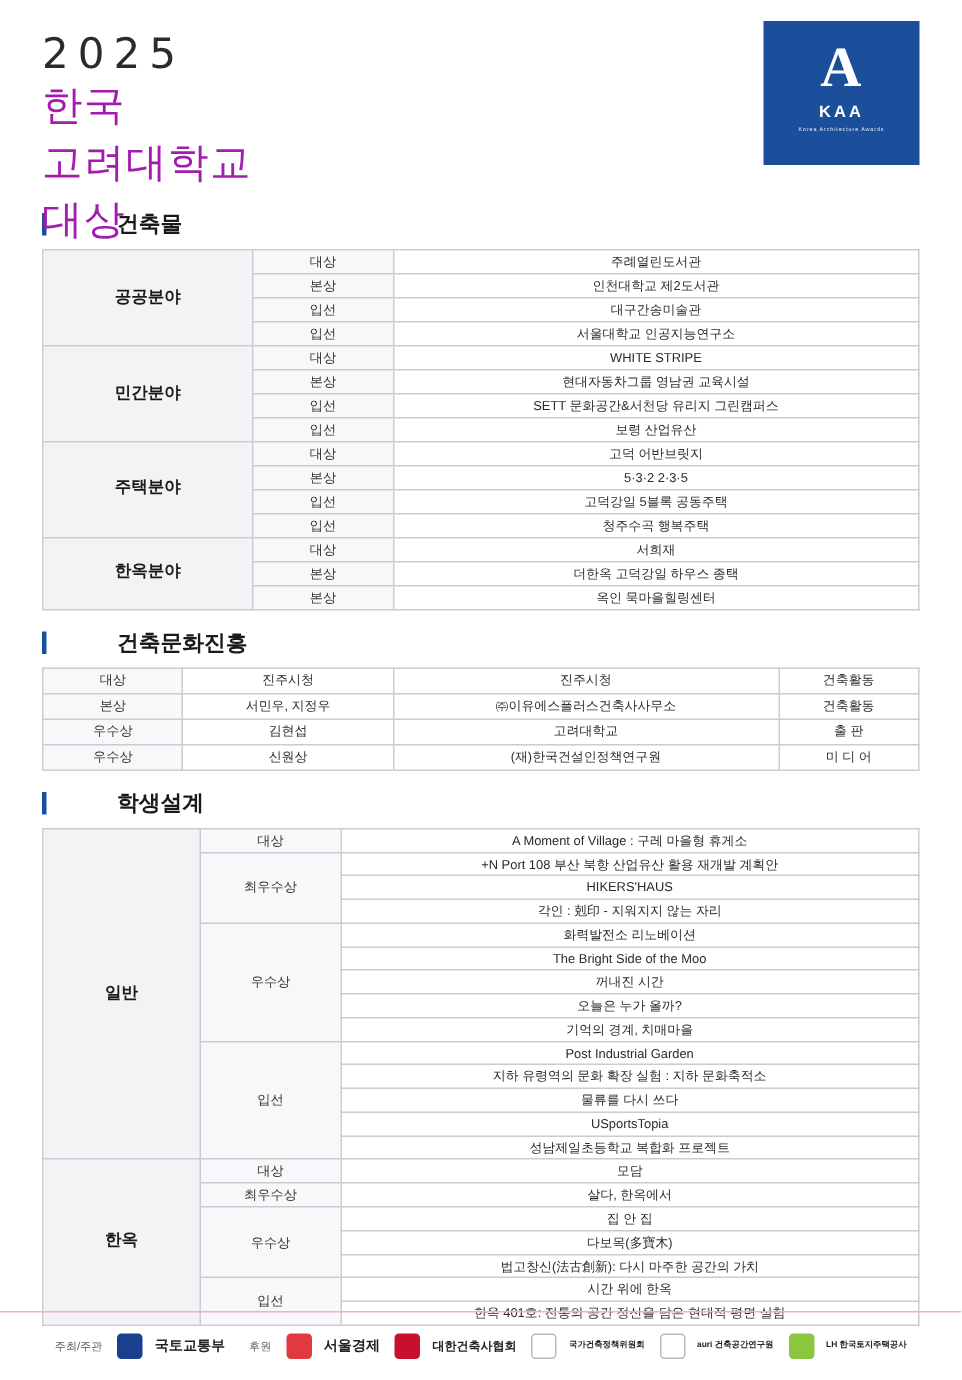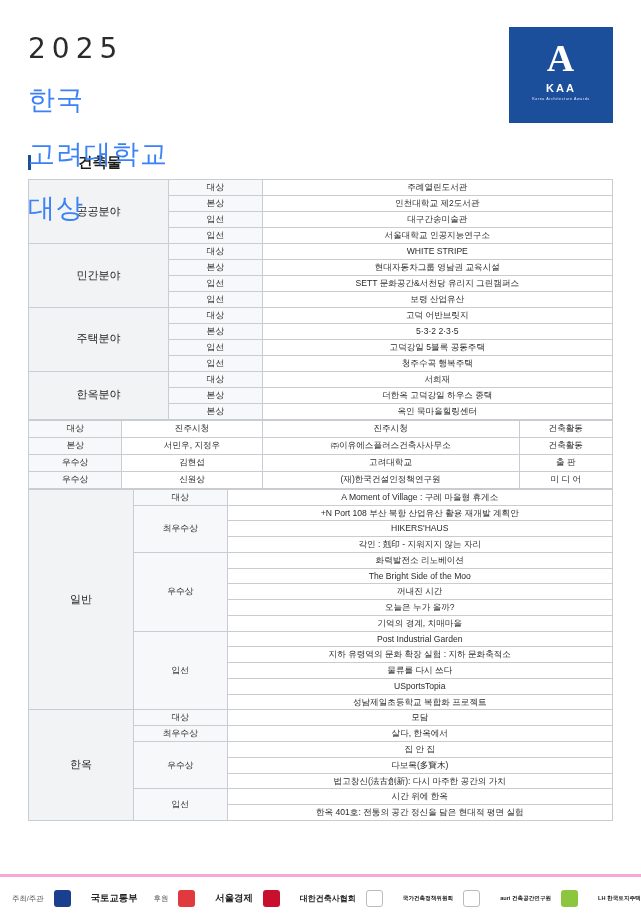--- a/index.html
+++ b/index.html
@@ -11,21 +11,21 @@
     font-family: "Liberation Sans", sans-serif;
     color: #231f20;
     position: relative;
     overflow: hidden;
   }
 
   .page {
     position: relative;
     width: 641px;
     height: 920px;
-    padding: 13px 28px;
+    padding: 0 28px;
   }
 
   
   .header {
     position: relative;
     height: 128px;
   }
   .title-block {
     position: absolute;
     left: 0;
@@ -35,22 +35,22 @@
   .title-year {
     font-size: 28px;
     letter-spacing: 6px;
     color: #2b2b2b;
     font-weight: 400;
     font-family: "DejaVu Sans", sans-serif;
   }
   .title-kr {
     font-size: 27px;
     letter-spacing: 1px;
-    color: #3b82f6;
-    margin-top: 21px;
+    color: #a21caf;
+    margin-top: 5px;
     font-weight: 400;
     line-height: 1.22;
     font-family: "DejaVu Sans", sans-serif;
   }
 
   .kaa-logo {
     position: absolute;
     right: 0;
     top: 14px;
     width: 104px;
@@ -112,55 +112,56 @@
     vertical-align: middle;
     padding: 2px 2px;
     height: 15px;
     color: #2a2a2a;
     font-weight: 400;
     line-height: 1.25;
   }
   td.cat {
     background: #f2f3f5;
     font-size: 11px;
-    font-weight: 400;
+    font-weight: 700;
     color: #1a1a1a;
   }
   td.award {
     background: #f7f8f9;
     font-size: 8.8px;
     color: #333;
   }
   td.val { background: #ffffff; }
 
   .tbl-culture td { height: 17px; }
   .tbl-student td { height: 15.5px; }
 
   
   .footer {
     position: absolute;
     left: 0;
     right: 0;
     bottom: 0;
     height: 46px;
-    border-top: 3px solid #f9a8d4;
+    border-top: 1px solid #f9a8d4;
     display: flex;
     align-items: center;
     padding: 0 12px;
     gap: 10px;
+    justify-content: center;
   }
   .footer-label {
     font-size: 7.4px;
     color: #555;
     white-space: nowrap;
   }
   .org {
     display: flex;
     align-items: center;
-    gap: 20px;
+    gap: 8px;
     white-space: nowrap;
   }
   .org .glyph {
     width: 17px;
     height: 17px;
     border-radius: 3px;
     display: inline-block;
     flex: none;
   }
   .org .name {
@@ -271,20 +272,24 @@
         <td class="award">본상</td>
         <td class="val">더한옥 고덕강일 하우스 종택</td>
       </tr>
       <tr>
         <td class="award">본상</td>
         <td class="val">옥인 묵마을힐링센터</td>
       </tr>
     </tbody>
   </table>
 
+  <div class="section-title">
+    <span class="bar"></span>
+    <span>건축문화진흥</span>
+  </div>
   <table class="tbl-culture">
     <colgroup>
         <col style="width:16%">
         <col style="width:24%">
         <col style="width:44%">
         <col style="width:16%">
       </colgroup>
     <tbody>
       <tr>
         <td class="award">대상</td>
@@ -306,20 +311,24 @@
       </tr>
       <tr>
         <td class="award">우수상</td>
         <td class="val">신원상</td>
         <td class="val">(재)한국건설인정책연구원</td>
         <td class="val">미 디 어</td>
       </tr>
     </tbody>
   </table>
 
+  <div class="section-title">
+    <span class="bar"></span>
+    <span>학생설계</span>
+  </div>
   <table class="tbl-student">
     <colgroup>
         <col style="width:18%">
         <col style="width:16%">
         <col style="width:66%">
       </colgroup>
     <tbody>
 
       <tr>
         <td class="cat" rowspan="14">일반</td>

